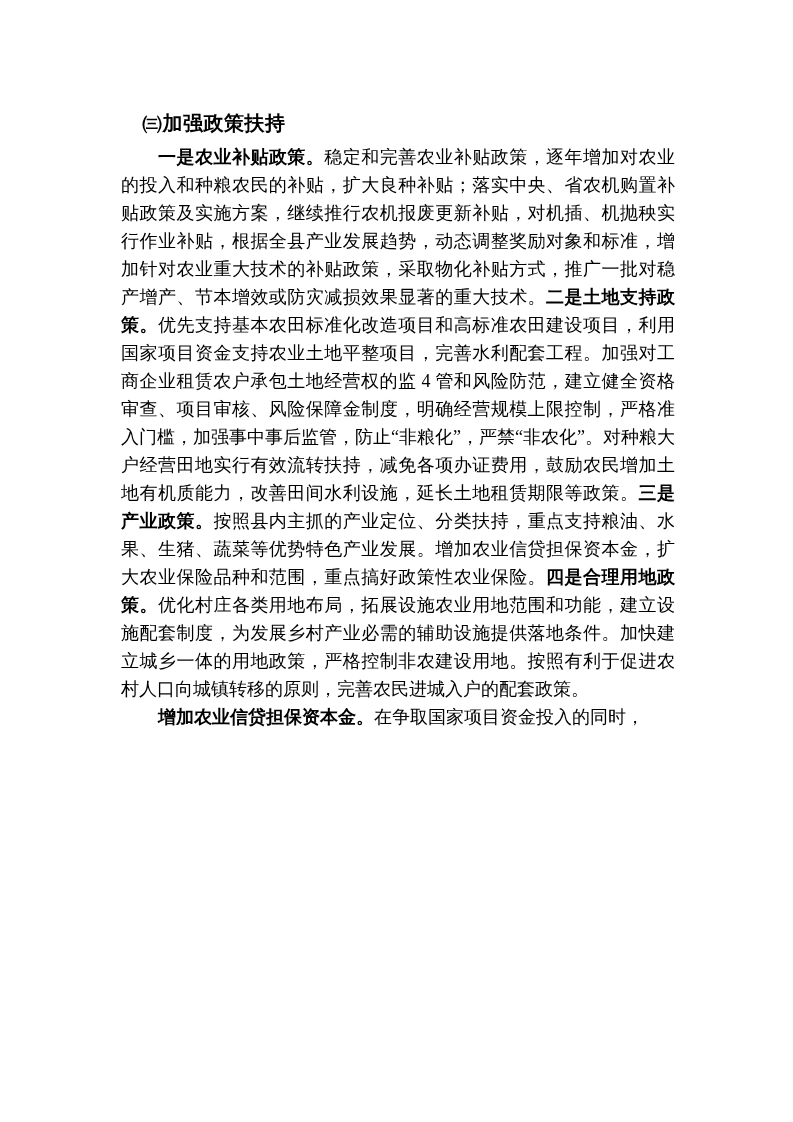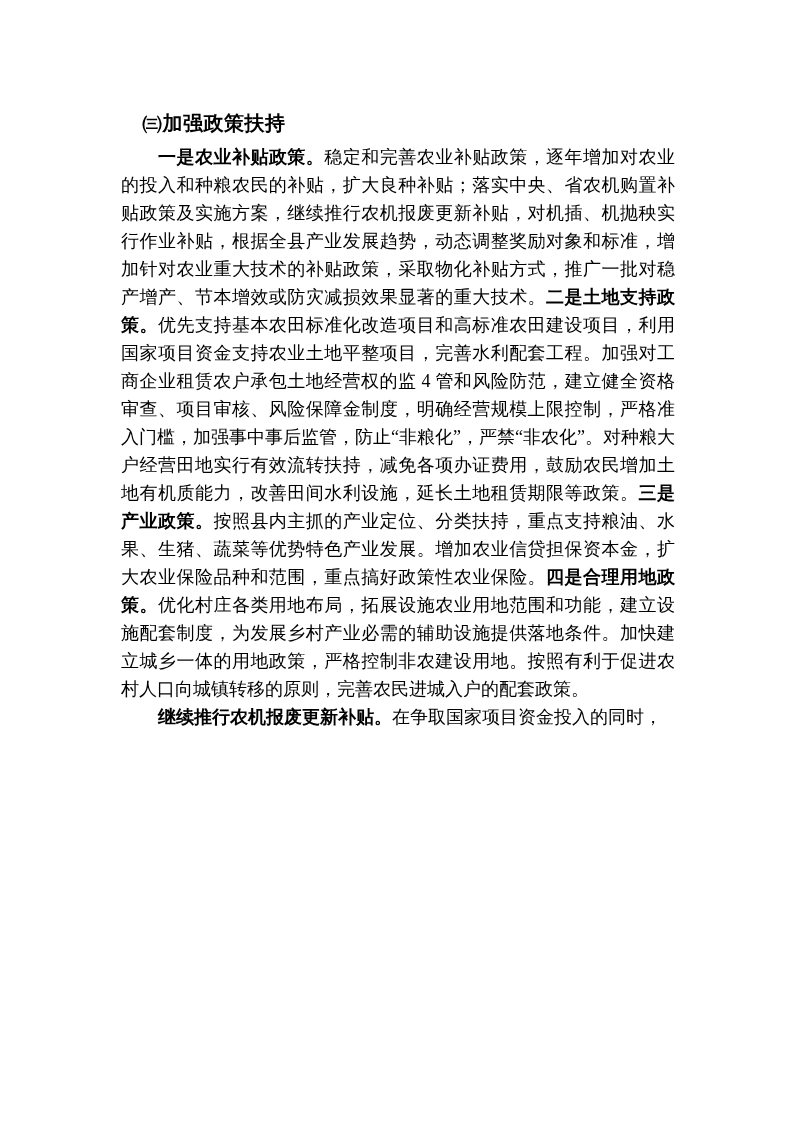--- a/index.html
+++ b/index.html
@@ -64,18 +64,18 @@
 <body>
 
 <div class="page">
   <div class="content">
 
     <h2 class="sec-heading">㈢加强政策扶持</h2>
 
     <p class="para"><span class="run run-bold">一是农业补贴政策。</span><span class="run">稳定和完善农业补贴政策，逐年增加对农业的投入和种粮农民的补贴，扩大良种补贴；落实中央、省农机购置补贴政策及实施方案，继续推行农机报废更新补贴，对机插、机抛秧实行作业补贴，根据全县产业发展趋势，动态调整奖励对象和标准，增加针对农业重大技术的补贴政策，采取物化补贴方式，推广一批对稳产增产、节本增效或防灾减损效果显著的重大技术。</span><span class="run run-bold">二是土地支持政策。</span><span class="run">优先支持基本农田标准化改造项目和高标准农田建设项目，利用国家项目资金支持农业土地平整项目，完善水利配套工程。加强对工商企业租赁农户承包土地经营权的监 4 管和风险防范，建立健全资格审查、项目审核、风险保障金制度，明确经营规模上限控制，严格准入门槛，加强事中事后监管，防止“非粮化”，严禁“非农化”。对种粮大户经营田地实行有效流转扶持，减免各项办证费用，鼓励农民增加土地有机质能力，改善田间水利设施，延长土地租赁期限等政策。</span><span class="run run-bold">三是产业政策。</span><span class="run">按照县内主抓的产业定位、分类扶持，重点支持粮油、水果、生猪、蔬菜等优势特色产业发展。增加农业信贷担保资本金，扩大农业保险品种和范围，重点搞好政策性农业保险。</span><span class="run run-bold">四是合理用地政策。</span><span class="run">优化村庄各类用地布局，拓展设施农业用地范围和功能，建立设施配套制度，为发展乡村产业必需的辅助设施提供落地条件。加快建立城乡一体的用地政策，严格控制非农建设用地。按照有利于促进农村人口向城镇转移的原则，完善农民进城入户的配套政策。</span></p>
 
 
-    <p class="para"><span class="run run-bold">继续推行农机报废更新补贴。</span><span class="run">在争取国家项目资金投入的同时，</span></p>
+    <p class="para"><span class="run run-bold">增加农业信贷担保资本金。</span><span class="run">在争取国家项目资金投入的同时，</span></p>
 
   </div>
 
   <div class="footer">56</div>
 </div>
 
 </body></html>

